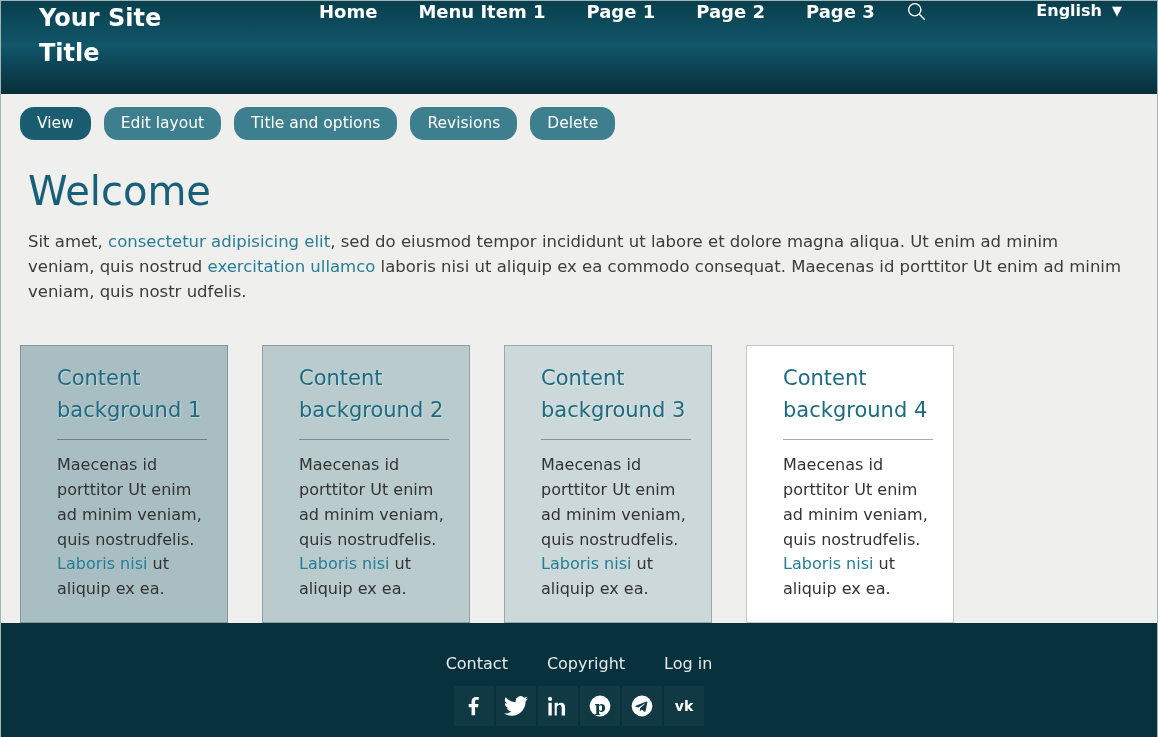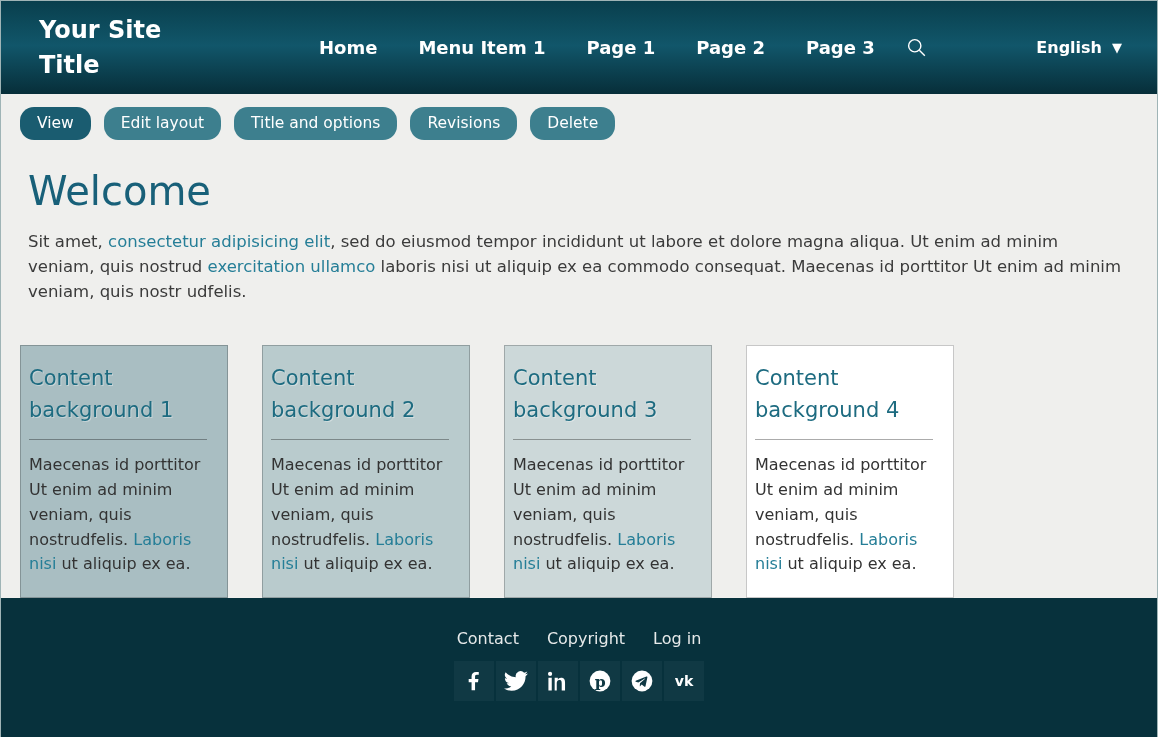--- a/index.html
+++ b/index.html
@@ -7,21 +7,21 @@
   body {
     font-family: "DejaVu Sans", "Liberation Sans", sans-serif;
     background: #efefed;
   }
   .page { width: 1158px; height: 737px; display: flex; flex-direction: column; border: 1px solid #9fb4b6; }
 
   
   .header {
     height: 93px; flex: 0 0 93px;
     background: linear-gradient(180deg, #093f4d 0%, #11566a 48%, #072e39 100%);
-    display: flex; align-items: center;
+    display: flex; align-items: flex-start;
     color: #fff;
   }
   .site-title {
     margin-left: 38px; width: 152px;
     font-size: 24px; font-weight: bold; line-height: 1.45;
     color: #fff; cursor: pointer;
   }
   .main-nav { display: flex; align-items: center; gap: 41px; margin-left: 128px; }
   .main-nav a {
     color: #fff; text-decoration: none; font-size: 18px; font-weight: bold;
@@ -55,37 +55,37 @@
     margin: 16px 10px 0 9px;
     font-size: 16.5px; line-height: 1.5; color: #3b3b3b;
     max-width: 1105px;
   }
   a.text-link { color: #257e97; text-decoration: none; }
 
   .cards { display: flex; gap: 34px; margin: 41px 0 0 1px; align-items: flex-start; }
   .card {
     width: 208px; min-height: 217px;
     border: 1px solid rgba(0,0,0,0.22);
-    padding: 17px 20px 20px 8px;
+    padding: 17px 20px 20px 36px;
     background: #fff;
   }
   .card h2 {
     font-size: 21px; font-weight: 400; color: #1d6b80; line-height: 1.5;
     text-shadow: 1px 1px 0 rgba(255,255,255,0.35);
   }
   .card .divider { border: none; border-top: 1px solid rgba(0,0,0,0.33); margin: 13px 0 0 0; }
   .card p { margin-top: 13px; font-size: 16px; line-height: 1.55; color: #333; }
 
   
   .footer {
     flex: 0 0 140px; margin-top: auto;
     background: #07313c;
     display: flex; flex-direction: column; align-items: center;
   }
-  .footer-links { display: flex; gap: 28px; margin-top: 31px; }
+  .footer-links { display: flex; gap: 39px; margin-top: 31px; }
   .footer-links a { color: #e7eaea; text-decoration: none; font-size: 16px; }
   .social-row { display: flex; gap: 2px; margin-top: 13px; }
   .social-box {
     width: 40px; height: 40px; background: #103944;
     display: flex; align-items: center; justify-content: center; cursor: pointer;
   }
   .social-box svg { display: block; }
   .bottom-strip-white { flex: 0 0 2px; background: #ffffff; }
   .bottom-strip-teal { flex: 0 0 2px; background: #1b6a7a; }
 </style>

